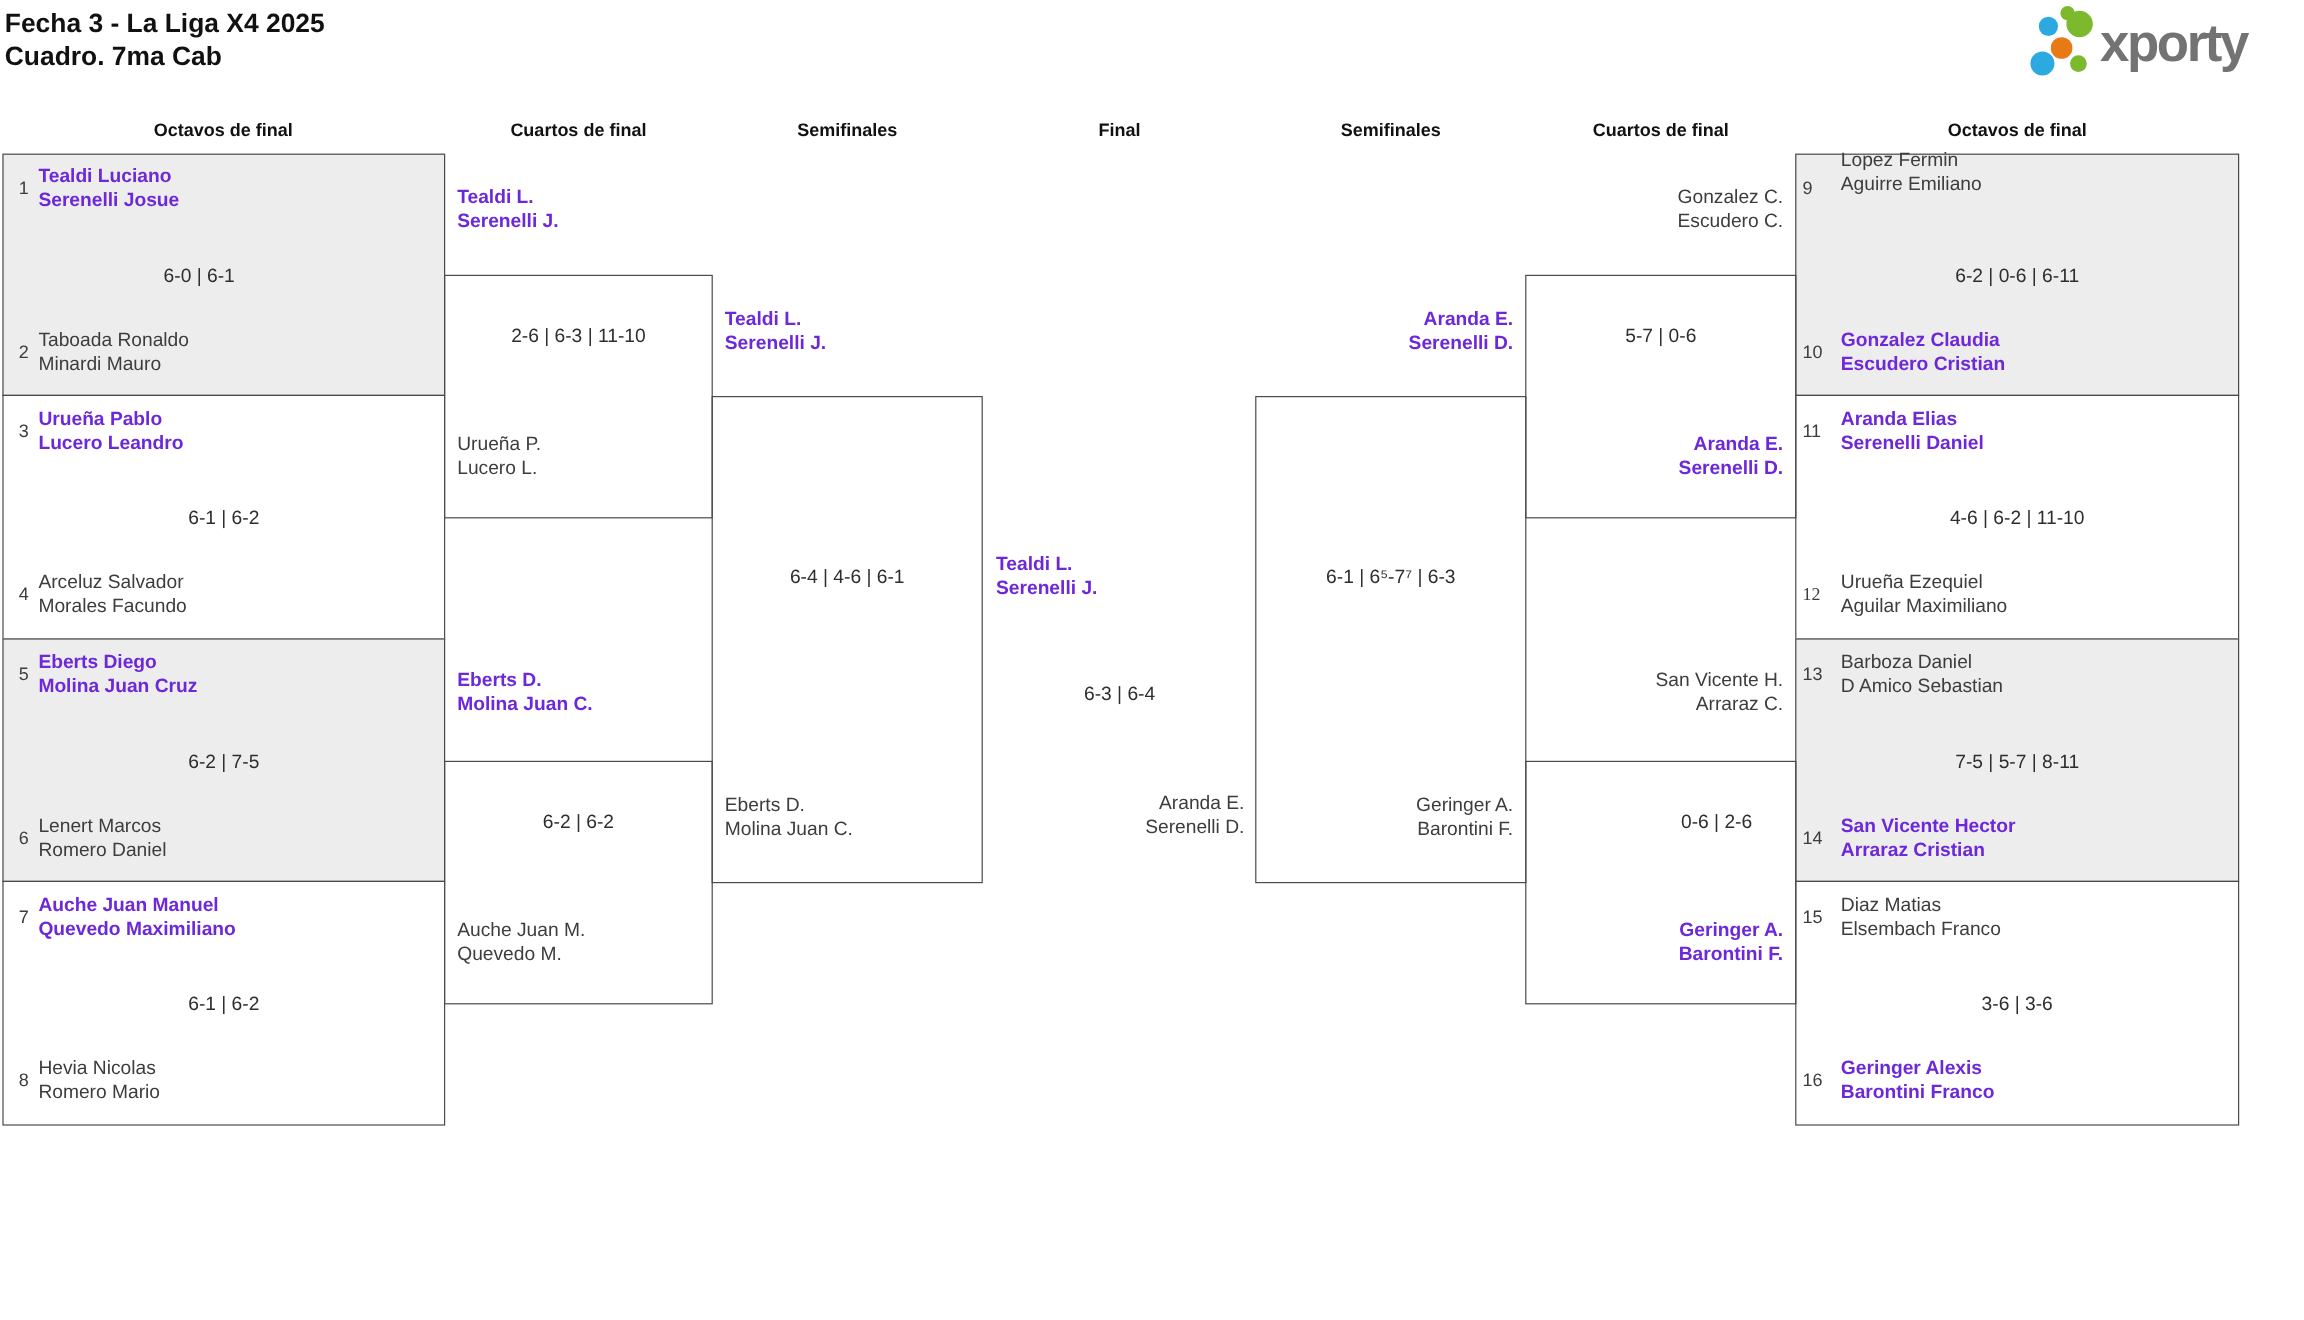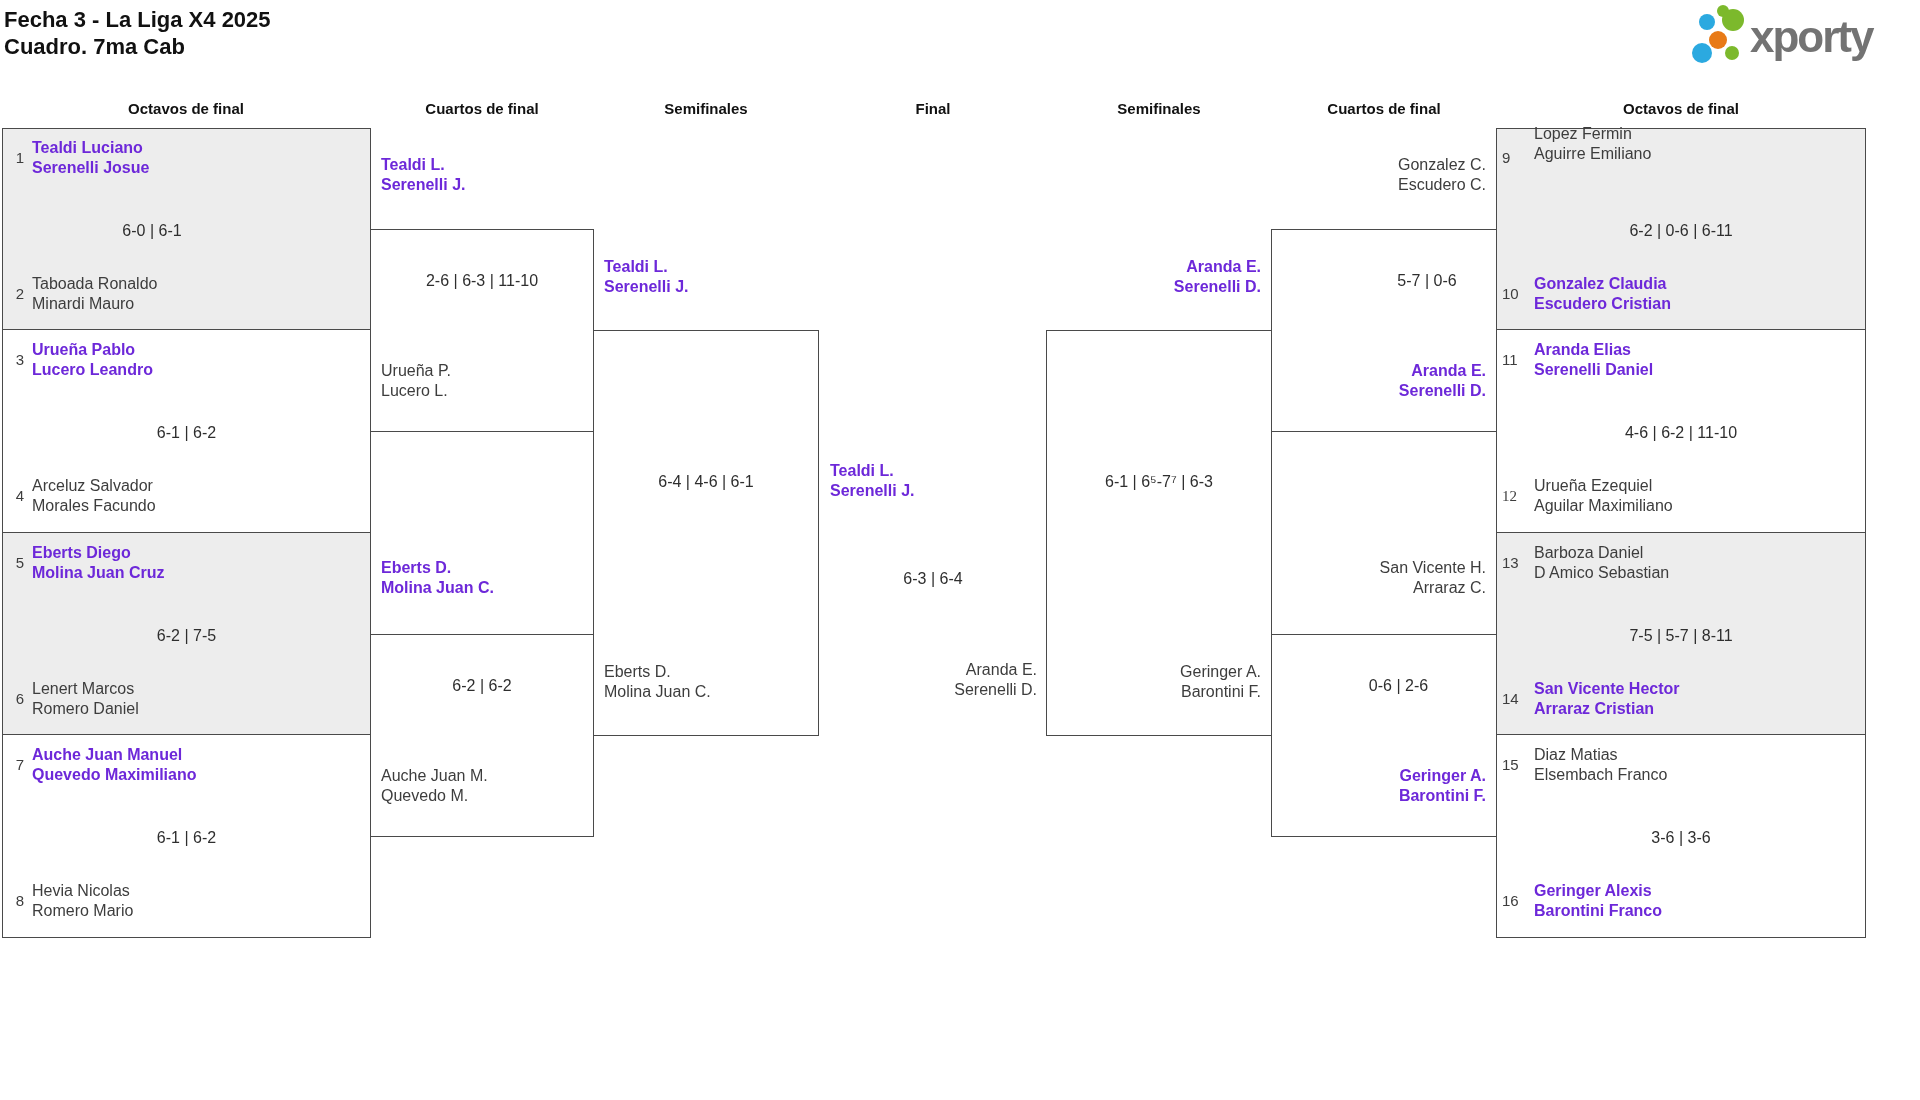--- a/index.html
+++ b/index.html
@@ -49,21 +49,21 @@
 <div class="rheader" style="left:1531px;">Octavos de final</div>
 
 <div class="box shade" style="left:2px;top:128px;width:369px;height:202px;"></div>
 <div class="box" style="left:2px;top:329px;width:369px;height:204px;"></div>
 <div class="box shade" style="left:2px;top:532px;width:369px;height:203px;"></div>
 <div class="box" style="left:2px;top:734px;width:369px;height:204px;"></div>
 
 <div class="seed r" style="left:4px;top:149px;width:20px;">1</div>
 <div class="names bold" style="left:32px;top:138px;">Tealdi Luciano
 Serenelli Josue</div>
-<div class="score" style="left:4px;top:221px;width:296px;">6-0 | 6-1</div>
+<div class="score" style="left:18px;top:221px;width:296px;">6-0 | 6-1</div>
 <div class="names" style="left:32px;top:274px;">Taboada Ronaldo
 Minardi Mauro</div>
 <div class="seed r" style="left:4px;top:285px;width:20px;">2</div>
 
 <div class="seed r" style="left:4px;top:351px;width:20px;">3</div>
 <div class="names bold" style="left:32px;top:340px;">Urueña Pablo
 Lucero Leandro</div>
 <div class="score" style="left:2px;top:423px;width:369px;">6-1 | 6-2</div>
 <div class="names" style="left:32px;top:476px;">Arceluz Salvador
 Morales Facundo</div>
@@ -135,27 +135,27 @@
 Molina Juan C.</div>
 <div class="score" style="left:370px;top:676px;width:224px;">6-2 | 6-2</div>
 <div class="names" style="left:381px;top:766px;">Auche Juan M.
 Quevedo M.</div>
 
 <div class="box" style="left:1271px;top:229px;width:226px;height:203px;"></div>
 <div class="box" style="left:1271px;top:634px;width:226px;height:203px;"></div>
 
 <div class="names ra" style="right:434px;top:155px;">Gonzalez C.
 Escudero C.</div>
-<div class="score" style="left:1271px;top:271px;width:226px;margin-left:43px;">5-7 | 0-6</div>
+<div class="score" style="left:1271px;top:271px;width:226px;">5-7 | 0-6</div>
 <div class="names ra bold" style="right:434px;top:361px;">Aranda E.
 Serenelli D.</div>
 
 <div class="names ra" style="right:434px;top:558px;">San Vicente H.
 Arraraz C.</div>
-<div class="score" style="left:1271px;top:676px;width:255px;">0-6 | 2-6</div>
+<div class="score" style="left:1271px;top:676px;width:255px;padding-left:32px;">0-6 | 2-6</div>
 <div class="names ra bold" style="right:434px;top:766px;">Geringer A.
 Barontini F.</div>
 
 <div class="box" style="left:593px;top:330px;width:226px;height:406px;"></div>
 <div class="names bold" style="left:604px;top:257px;">Tealdi L.
 Serenelli J.</div>
 <div class="score" style="left:593px;top:472px;width:226px;">6-4 | 4-6 | 6-1</div>
 <div class="names" style="left:604px;top:662px;">Eberts D.
 Molina Juan C.</div>
 

